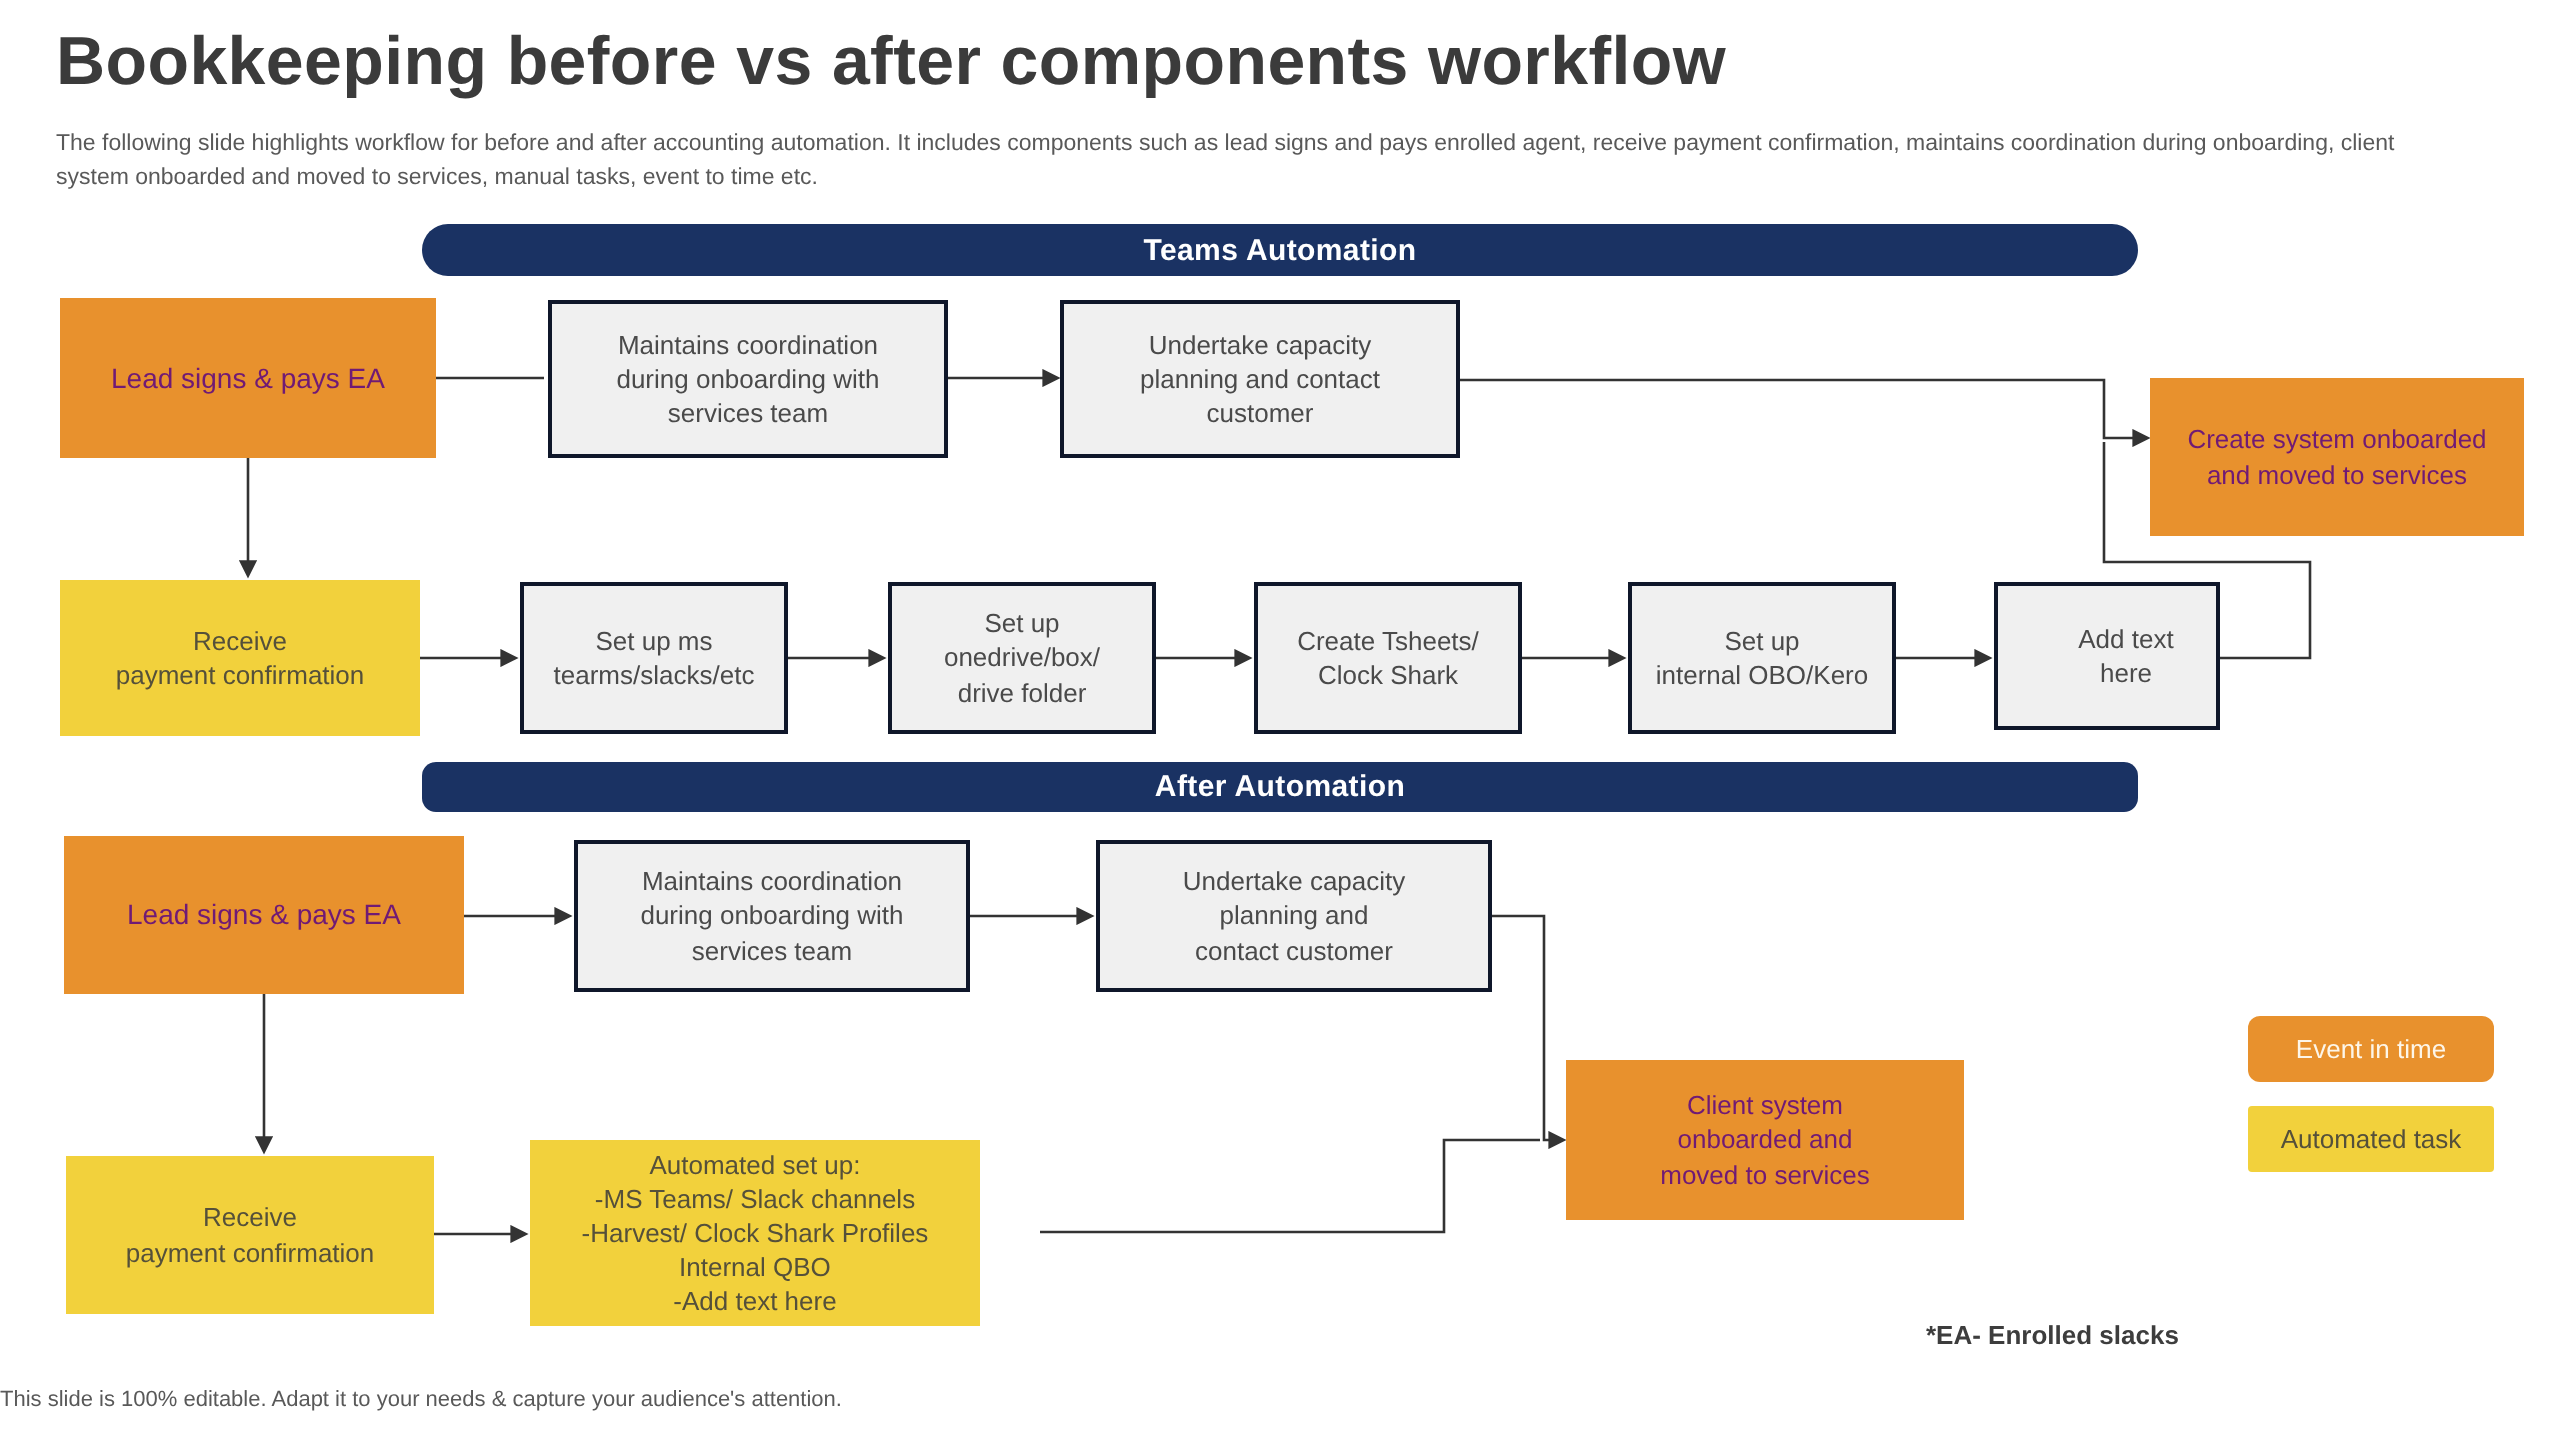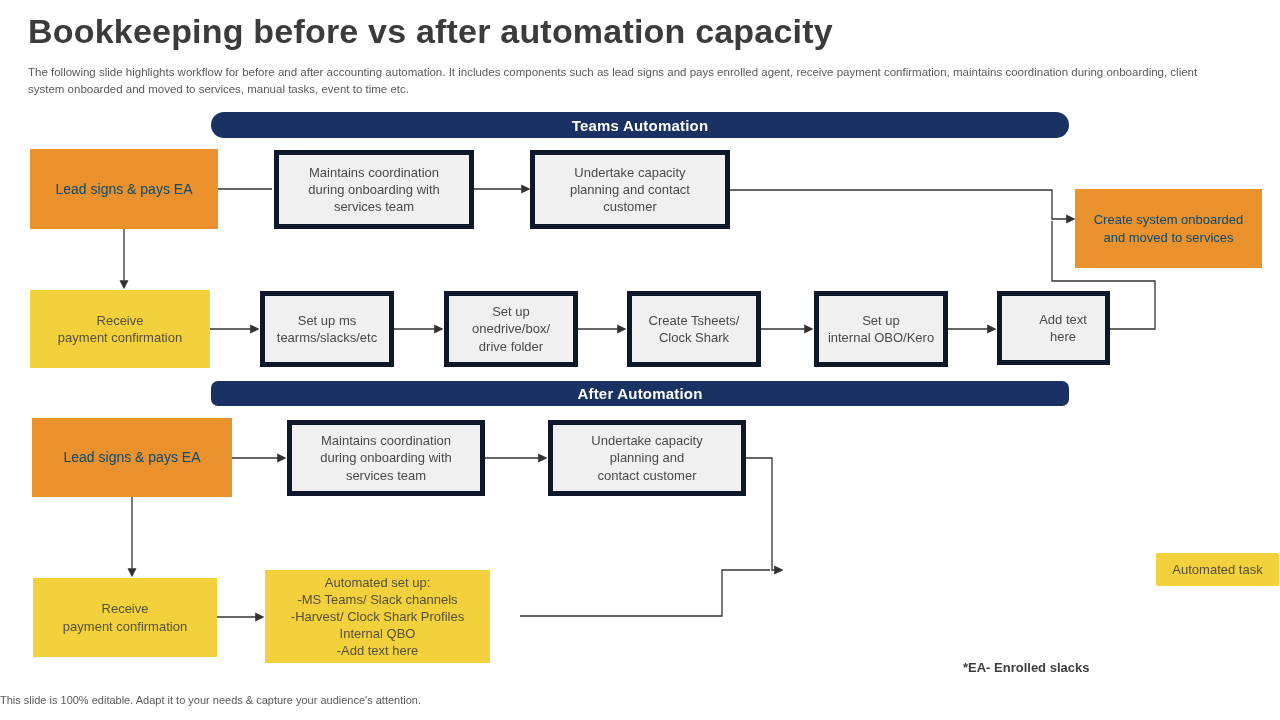--- a/index.html
+++ b/index.html
@@ -20,45 +20,45 @@
     display:flex;align-items:center;justify-content:center;
     font-size:15px;font-weight:700;letter-spacing:0.2px;
   }
   .pill.before{top:112px;height:26px;border-radius:13px;}
   .pill.after{top:381px;height:25px;border-radius:7px;}
   .node{
     position:absolute;display:flex;align-items:center;justify-content:center;
     text-align:center;white-space:pre-line;font-size:13px;line-height:1.32;
     box-sizing:border-box;padding:4px 8px;
   }
-  .node.orange{background:#E8912D;color:#0c4a6e;}
+  .node.orange{background:#E8912D;color:#701a75;}
   .node.yellow{background:#F2D13C;color:#55503a;}
-  .node.gray{background:#F0F0F0;color:#4a4a4a;border:5px solid #0f172a;}
+  .node.gray{background:#F0F0F0;color:#4a4a4a;border:2px solid #0f172a;}
   .legend-item{
     position:absolute;left:1124px;width:123px;display:flex;align-items:center;justify-content:center;
     font-size:13px;box-sizing:border-box;
   }
   .legend-item.gray{top:460px;height:35px;background:#F0F0F0;color:#4a4a4a;border:1px solid #e5e5e5;border-radius:3px;}
   .legend-item.orange{top:508px;height:33px;background:#E8912D;color:#fdf6e9;border-radius:6px;}
-  .legend-item.yellow{top:553px;height:33px;background:#F2D13C;color:#55503a;border-radius:2px;margin-left:32px;}
+  .legend-item.yellow{top:553px;height:33px;background:#F2D13C;color:#55503a;border-radius:2px;}
   .footnote{
     position:absolute;left:963px;top:660px;font-size:13px;font-weight:700;color:#3d3d3d;
   }
   .footer{
     position:absolute;left:0;top:694px;width:100%;text-align:left;
     font-size:11px;color:#595959;
   }
   svg.connectors{position:absolute;left:0;top:0;pointer-events:none;}
 </style>
 </head>
 <body>
 
 <div class="slide">
 
-  <h1 class="title">Bookkeeping before vs after automation capacity</h1>
+  <h1 class="title">Bookkeeping before vs after components workflow</h1>
   <p class="subtitle">The following slide highlights workflow for before and after accounting automation. It includes components such as lead signs and pays enrolled agent, receive payment confirmation, maintains coordination during onboarding, client
 system onboarded and moved to services, manual tasks, event to time etc.</p>
 
   <div class="pill before">Teams Automation</div>
   <div class="pill after">After Automation</div>
 
   <svg class="connectors" width="1280" height="720" viewBox="0 0 1280 720">
     <defs>
       <marker id="arrow" viewBox="0 0 10 10" refX="2" refY="5" markerWidth="7" markerHeight="7" orient="auto">
         <path d="M0,0 L10,5 L0,10 z" fill="#333333"></path>
@@ -108,26 +108,30 @@
 internal OBO/Kero</div>
   <div class="node gray" style="left:997px;top:291px;width:113px;height:74px;padding-left:27px;">Add text here</div>
 
   <div class="node orange" style="left:32px;top:418px;width:200px;height:79px;font-size:14px;">Lead signs &amp; pays EA</div>
   <div class="node gray" style="left:287px;top:420px;width:198px;height:76px;">Maintains coordination
 during onboarding with
 services team</div>
   <div class="node gray" style="left:548px;top:420px;width:198px;height:76px;">Undertake capacity
 planning and
 contact customer</div>
+  <div class="node orange" style="left:783px;top:530px;width:199px;height:80px;">Client system
+onboarded and
+moved to services</div>
   <div class="node yellow" style="left:33px;top:578px;width:184px;height:79px;">Receive
 payment confirmation</div>
   <div class="node yellow" style="left:265px;top:570px;width:225px;height:93px;">Automated set up:
 -MS Teams/ Slack channels
 -Harvest/ Clock Shark Profiles
 Internal QBO
 -Add text here</div>
 
+  <div class="legend-item orange">Event in time</div>
   <div class="legend-item yellow">Automated task</div>
 
   <div class="footnote">*EA- Enrolled slacks</div>
   <div class="footer">This slide is 100% editable. Adapt it to your needs &amp; capture your audience's attention.</div>
 
 </div>
 
 </body></html>

